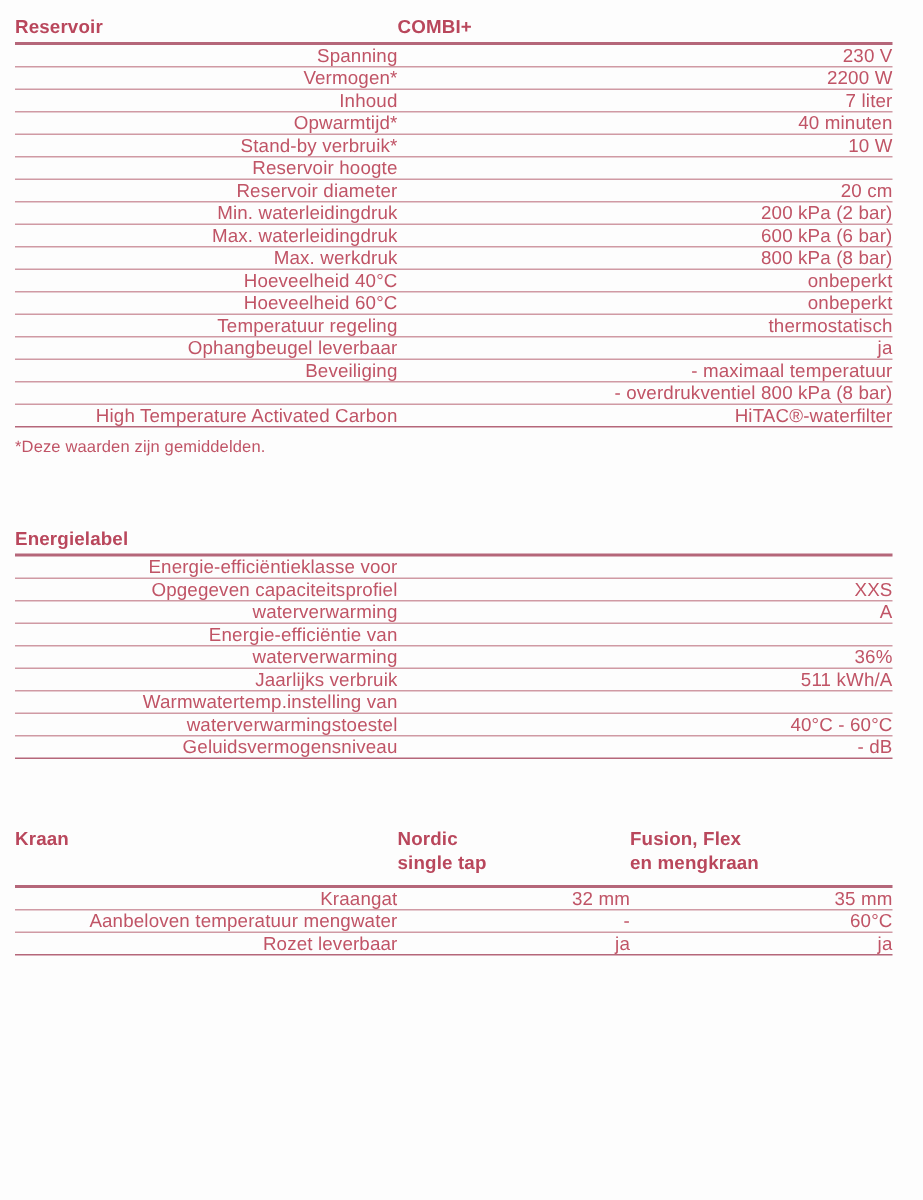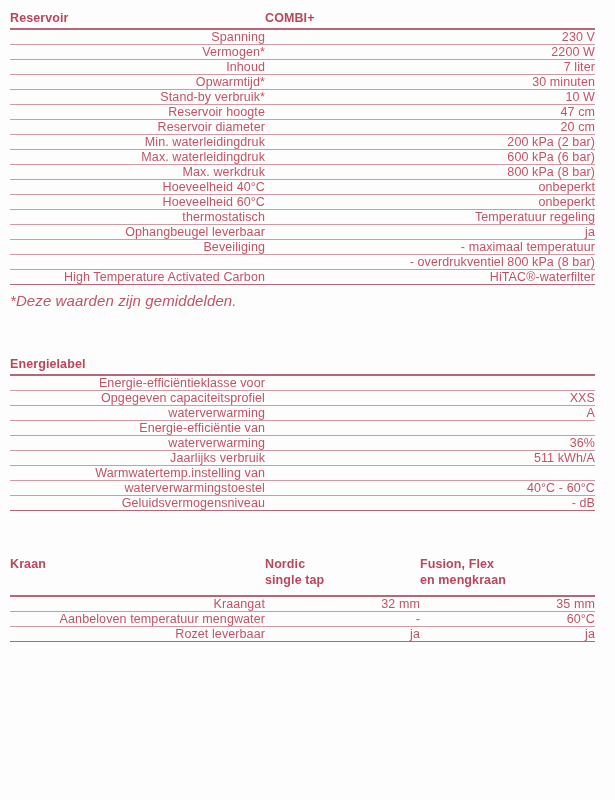--- a/index.html
+++ b/index.html
@@ -38,23 +38,22 @@
     text-align:right;
   }
   .trows .row:last-child{border-bottom:1.6px solid var(--strong-rule-color);}
   .cell{
     white-space:nowrap;
     overflow:hidden;
     letter-spacing:.1px;
   }
   .footnote{
     margin-top:7px;
-    font-size:15px;
+    font-size:11px;
     letter-spacing:.1px;
-    font-style:italic;
   }
   .section{margin-top:45px;}
   .kraan .thead{
     grid-template-columns:255px 155px 1fr;
     height:auto;
     padding-bottom:7px;
     align-items:start;
   }
   .kraan .thead .cell{white-space:pre-line;line-height:16px;}
   .kraan .row{grid-template-columns:255px 155px 1fr;}
@@ -79,31 +78,30 @@
         <span class="cell">2200 W</span>
       </div>
 
       <div class="row">
         <span class="cell">Inhoud</span>
         <span class="cell">7 liter</span>
       </div>
 
       <div class="row">
         <span class="cell">Opwarmtijd*</span>
-        <span class="cell">30 minuten</span>
+        <span class="cell">40 minuten</span>
       </div>
 
       <div class="row">
         <span class="cell">Stand-by verbruik*</span>
         <span class="cell">10 W</span>
       </div>
 
       <div class="row">
         <span class="cell">Reservoir hoogte</span>
-        <span class="cell">47 cm</span>
       </div>
 
       <div class="row">
         <span class="cell">Reservoir diameter</span>
         <span class="cell">20 cm</span>
       </div>
 
       <div class="row">
         <span class="cell">Min. waterleidingdruk</span>
         <span class="cell">200 kPa (2 bar)</span>
@@ -123,22 +121,22 @@
         <span class="cell">Hoeveelheid 40°C</span>
         <span class="cell">onbeperkt</span>
       </div>
 
       <div class="row">
         <span class="cell">Hoeveelheid 60°C</span>
         <span class="cell">onbeperkt</span>
       </div>
 
       <div class="row">
+        <span class="cell">Temperatuur regeling</span>
         <span class="cell">thermostatisch</span>
-        <span class="cell">Temperatuur regeling</span>
       </div>
 
       <div class="row">
         <span class="cell">Ophangbeugel leverbaar</span>
         <span class="cell">ja</span>
       </div>
 
       <div class="row">
         <span class="cell">Beveiliging</span>
         <span class="cell">- maximaal temperatuur</span>

